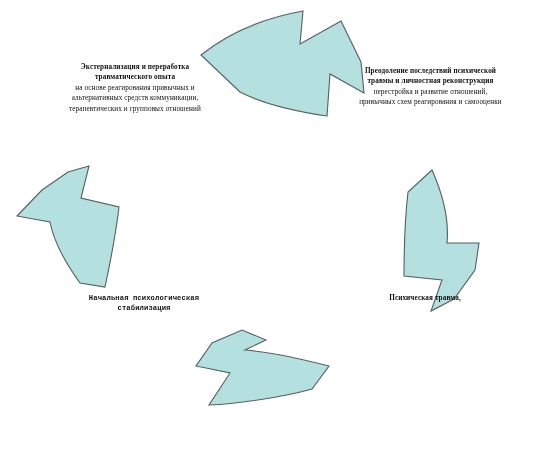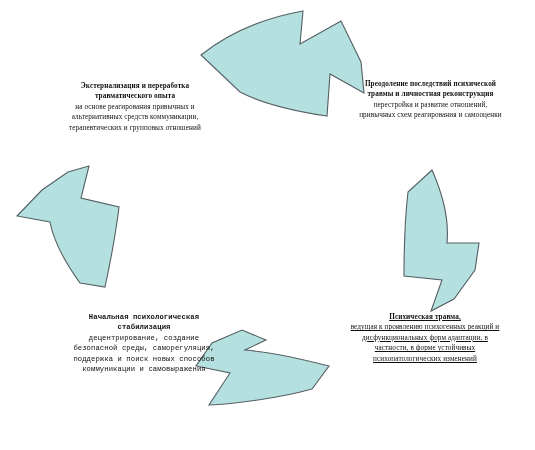--- a/index.html
+++ b/index.html
@@ -24,45 +24,43 @@
     width: 535px;
     height: 450px;
   }
   .text-block {
     position: absolute;
     text-align: center;
     color: #12100e;
     font-size: 7.2px;
     line-height: 10.4px;
     letter-spacing: 0.1px;
-    margin-top: 19px;
   }
   .block-title {
     font-weight: bold;
     display: block;
   }
   .block-body {
     font-weight: normal;
     display: block;
   }
   #block-externalization {
     left: 55px;
     top: 62px;
     width: 160px;
   }
   #block-overcoming {
     left: 358px;
-    top: 60px;
+    top: 66px;
     width: 145px;
   }
   #block-trauma {
     left: 345px;
     top: 293px;
     width: 160px;
-    text-decoration: underline;
   }
   #block-stabilization {
     left: 70px;
     top: 293px;
     width: 148px;
     font-family: Liberation Mono, monospace;
   }
 </style>
 </head>
 <body>
@@ -121,21 +119,19 @@
     <span class="block-body">на основе реагирования привычных и альтернативных средств коммуникации, терапевтических и групповых отношений</span>
   </div>
 
   <div class="text-block" id="block-overcoming">
     <span class="block-title">Преодоление последствий психической травмы и личностная реконструкция</span>
     <span class="block-body">перестройка и развитие отношений, привычных схем реагирования и самооценки</span>
   </div>
 
   <div class="text-block" id="block-trauma">
     <span class="block-title">Психическая травма,</span>
-    <span class="block-body">ведущая к проявлению психогенных реакций и дисфункциональных форм адаптации, в частности, в форме устойчивых психопатологических изменений</span>
   </div>
 
   <div class="text-block" id="block-stabilization">
     <span class="block-title">Начальная психологическая стабилизация</span>
-    <span class="block-body">децентрирование, создание безопасной среды, саморегуляция, поддержка и поиск новых способов коммуникации и самовыражения</span>
   </div>
 
 </div>
 
 </body></html>

